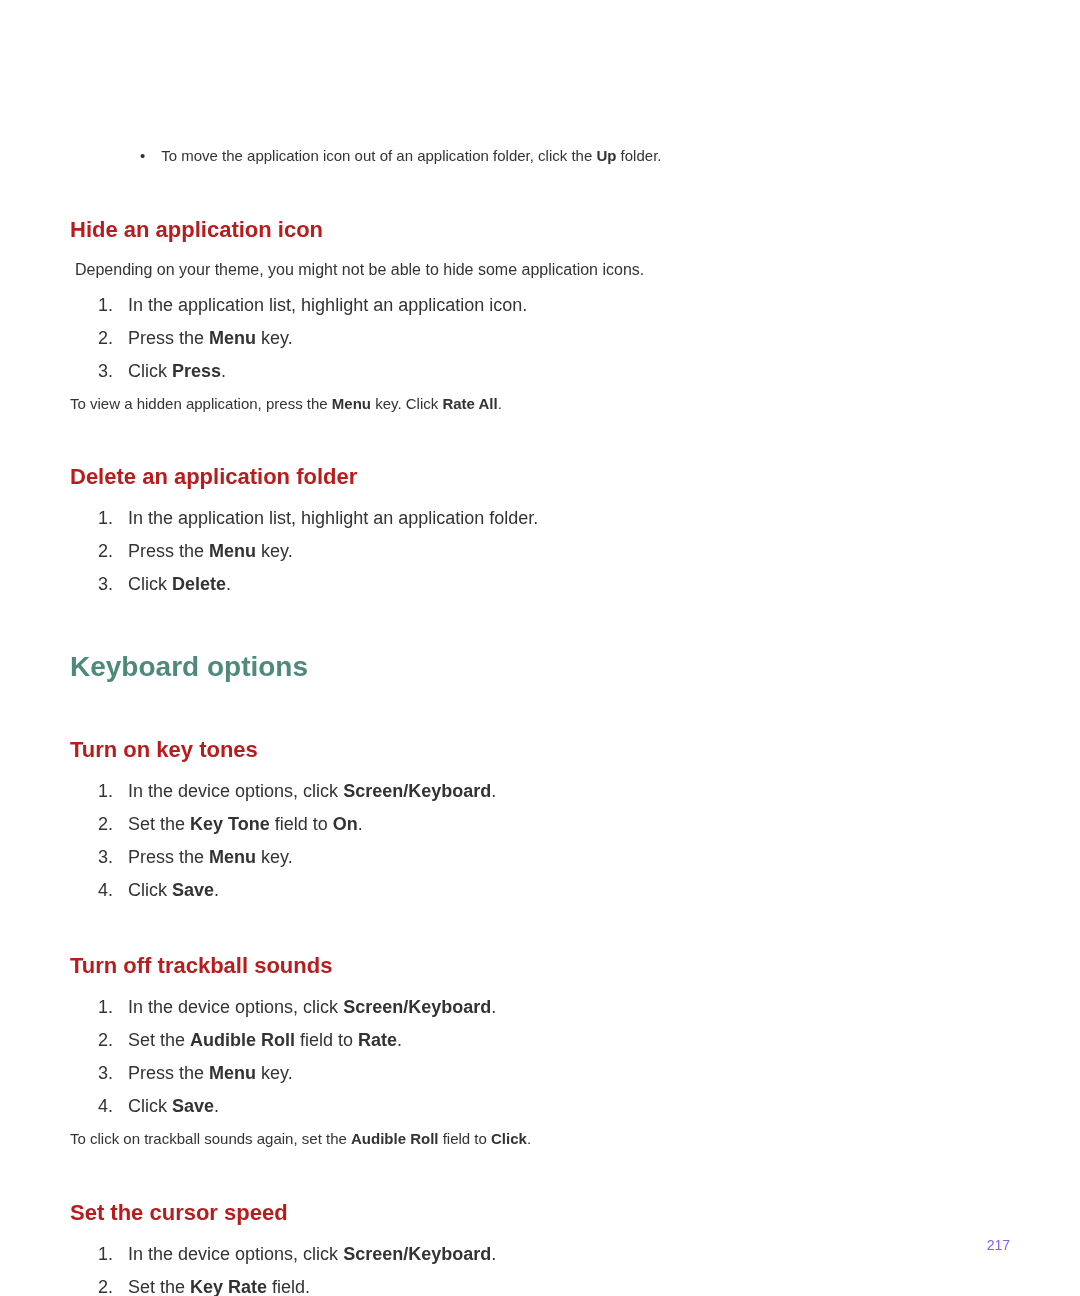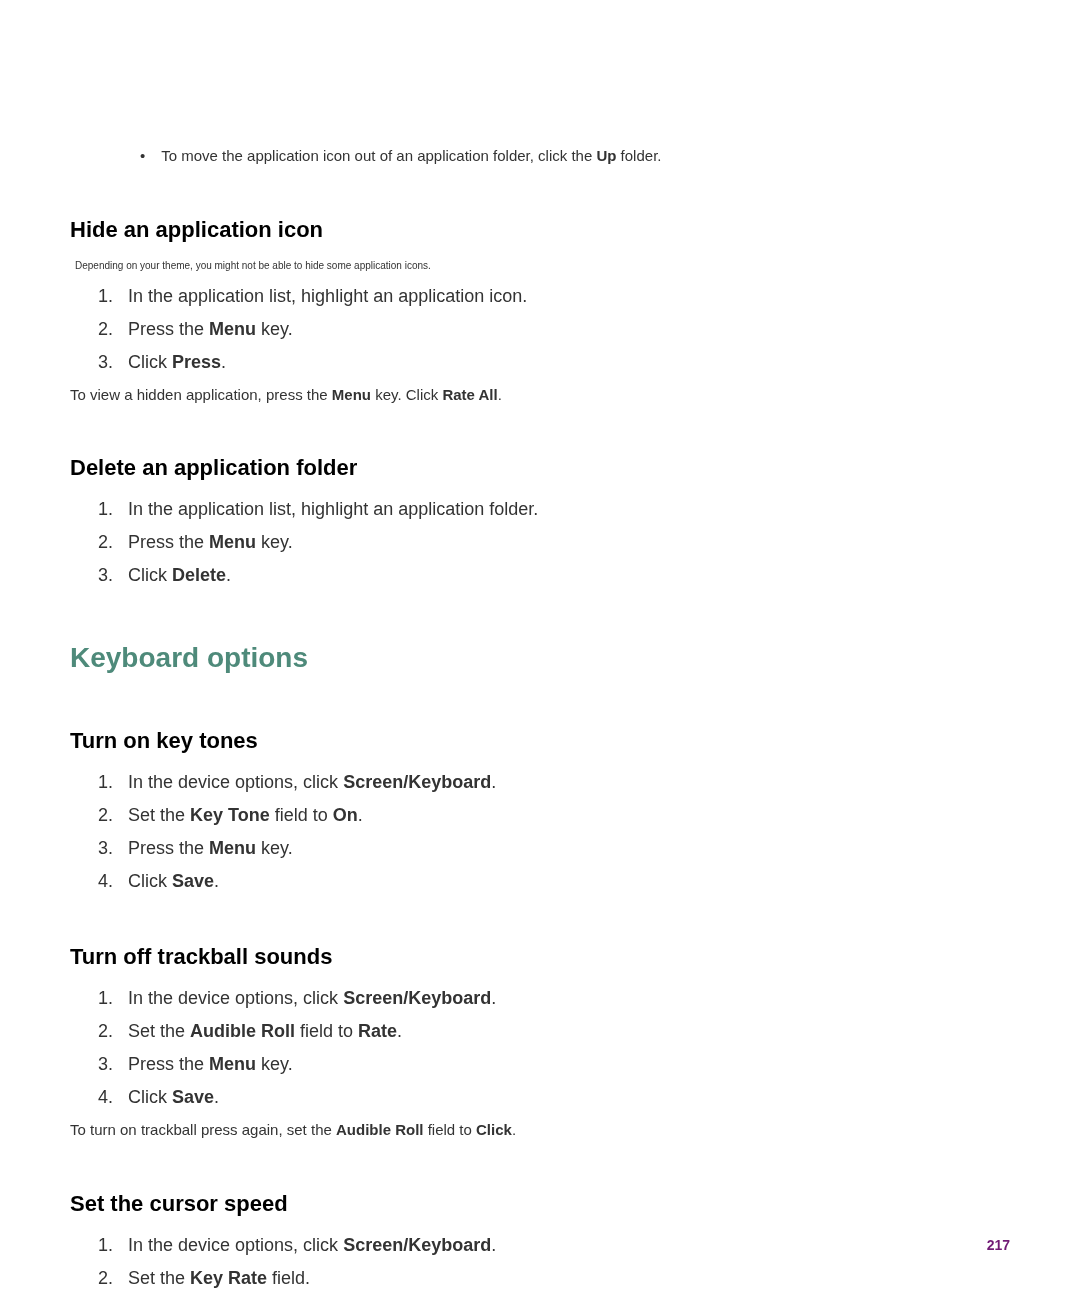--- a/index.html
+++ b/index.html
@@ -21,35 +21,35 @@
     .bullet-item {
       margin-left: 70px;
       margin-bottom: 10px;
       font-size: 15px;
     }
     .bullet-item::before {
       content: "•";
       margin-right: 12px;
     }
     h2 {
-      color: #000000;
+      color: #b91c1c;
       font-weight: bold;
       font-size: 22px;
       margin-top: 45px;
       margin-bottom: 12px;
     }
     h1 {
       color: #4e8a7a;
       font-weight: bold;
       font-size: 28px;
       margin-top: 48px;
       margin-bottom: 18px;
     }
     .intro-text {
-      font-size: 10px;
+      font-size: 16px;
       margin-bottom: 10px;
       margin-left: 5px;
     }
     ol {
       list-style: none;
       counter-reset: item;
       margin-left: 28px;
       margin-bottom: 8px;
     }
     ol li {
@@ -66,23 +66,22 @@
     }
     .followup-text {
       font-size: 15px;
       margin-top: 8px;
       margin-bottom: 15px;
     }
     .page-number {
       position: absolute;
       bottom: 40px;
       right: 70px;
-      color: #701a75;
+      color: #8b5cf6;
       font-size: 14px;
-      font-weight: bold;
     }
     strong {
       font-weight: bold;
     }
   </style>
 </head>
 <body>
 
 <div class="bullet-item">
   <span>To move the application icon out of an application folder, click the </span><strong>Up</strong><span> folder.</span>
@@ -117,21 +116,21 @@
 </ol>
 
 <h2>Turn off trackball sounds</h2>
 <ol>
   <li><span>In the device options, click </span><strong>Screen/Keyboard</strong><span>.</span></li>
   <li><span>Set the </span><strong>Audible Roll</strong><span> field to </span><strong>Rate</strong><span>.</span></li>
   <li><span>Press the </span><strong>Menu</strong><span> key.</span></li>
   <li><span>Click </span><strong>Save</strong><span>.</span></li>
 </ol>
 <p class="followup-text">
-  <span>To turn on trackball press again, set the </span><strong>Audible Roll</strong><span> field to </span><strong>Click</strong><span>.</span>
+  <span>To click on trackball sounds again, set the </span><strong>Audible Roll</strong><span> field to </span><strong>Click</strong><span>.</span>
 </p>
 
 <h2>Set the cursor speed</h2>
 <ol>
   <li><span>In the device options, click </span><strong>Screen/Keyboard</strong><span>.</span></li>
   <li><span>Set the </span><strong>Key Rate</strong><span> field.</span></li>
   <li><span>Press the </span><strong>Menu</strong><span> key.</span></li>
   <li><span>Click </span><strong>Save</strong><span>.</span></li>
 </ol>
 

